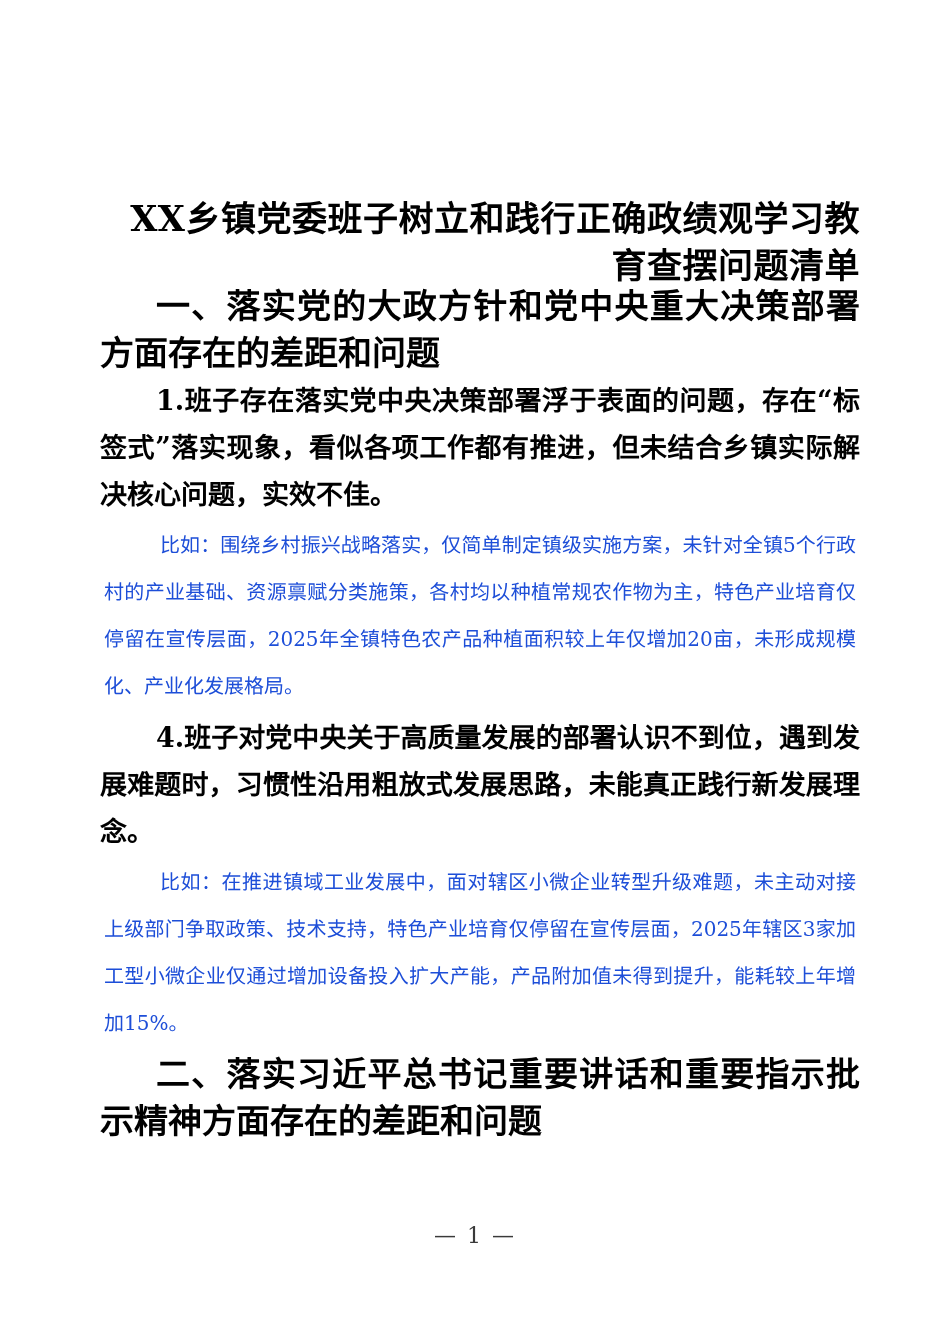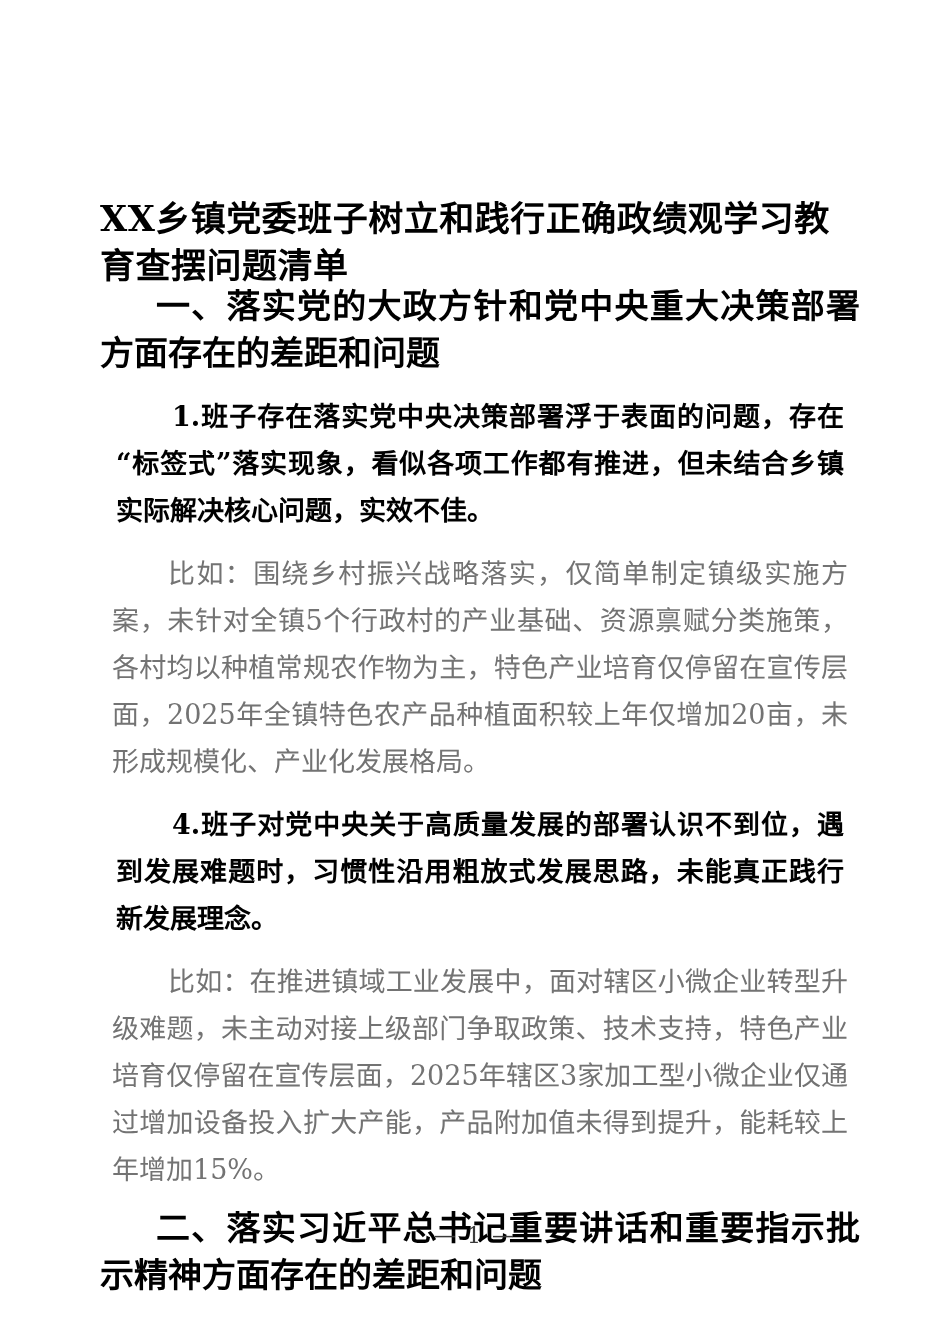--- a/index.html
+++ b/index.html
@@ -20,21 +20,21 @@
     font-family: "DejaVu Serif", "Liberation Serif", serif;
     color: #000000;
   }
 
   
   .doc-title {
     position: absolute;
     left: 100px;
     top: 172px;
     width: 760px;
-    text-align: left;
+    text-align: right;
     font-family: "DejaVu Serif", "Liberation Serif", serif;
     font-weight: bold;
     font-size: 35px;
     line-height: 47px;
     letter-spacing: 0.5px;
     color: #000000;
   }
 
   
   .body-flow {
@@ -59,35 +59,35 @@
 
   
   .para-bold {
     font-family: "DejaVu Serif", "Liberation Serif", serif;
     font-weight: bold;
     font-size: 27px;
     line-height: 47px;
     text-align: justify;
     text-justify: inter-ideograph;
     text-indent: 56px;
-    margin: 16px;
+    margin: 0;
     color: #000000;
   }
 
   
   .para-normal {
     font-family: "DejaVu Serif", "Liberation Serif", serif;
     font-weight: normal;
-    font-size: 27px;
+    font-size: 20px;
     line-height: 47px;
     text-align: justify;
     text-justify: inter-ideograph;
     text-indent: 56px;
-    margin: 12px;
-    color: #737373;
+    margin: 4px;
+    color: #1d4ed8;
   }
 
   
   .page-footer {
     position: absolute;
     left: 0;
     right: 0;
     top: 1222px;
     text-align: center;
     font-family: "DejaVu Serif", "Liberation Serif", serif;

